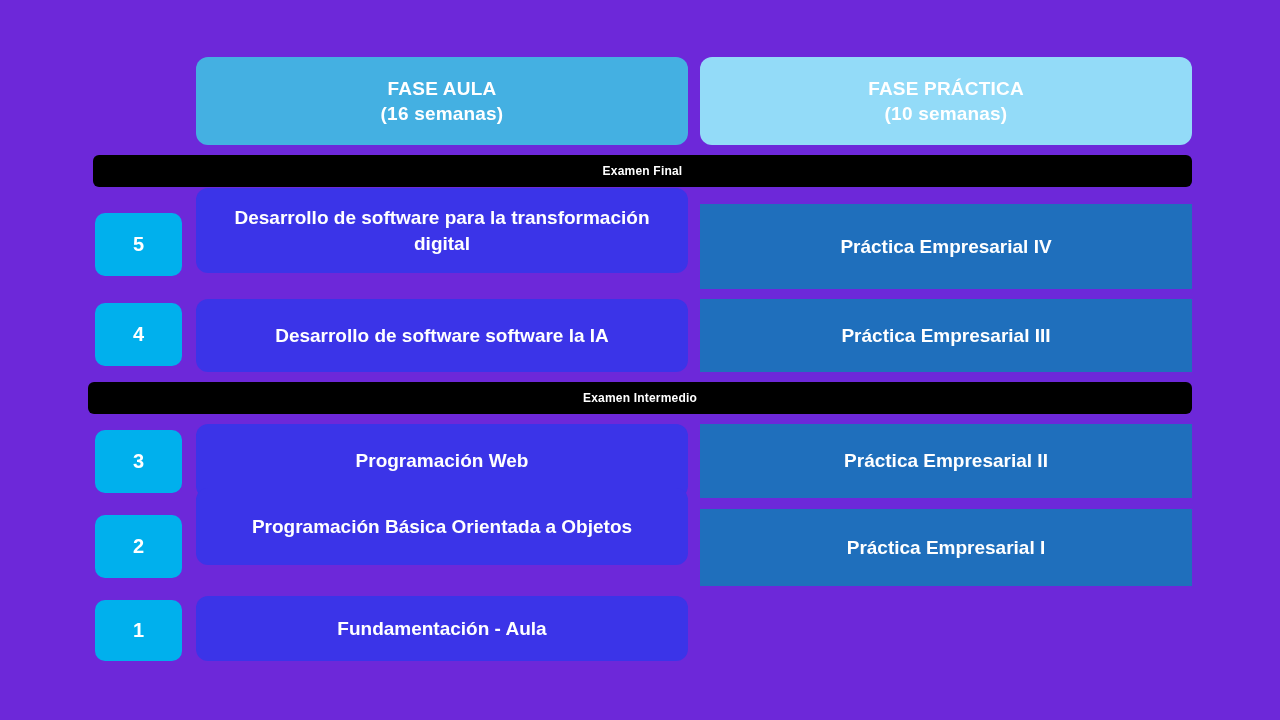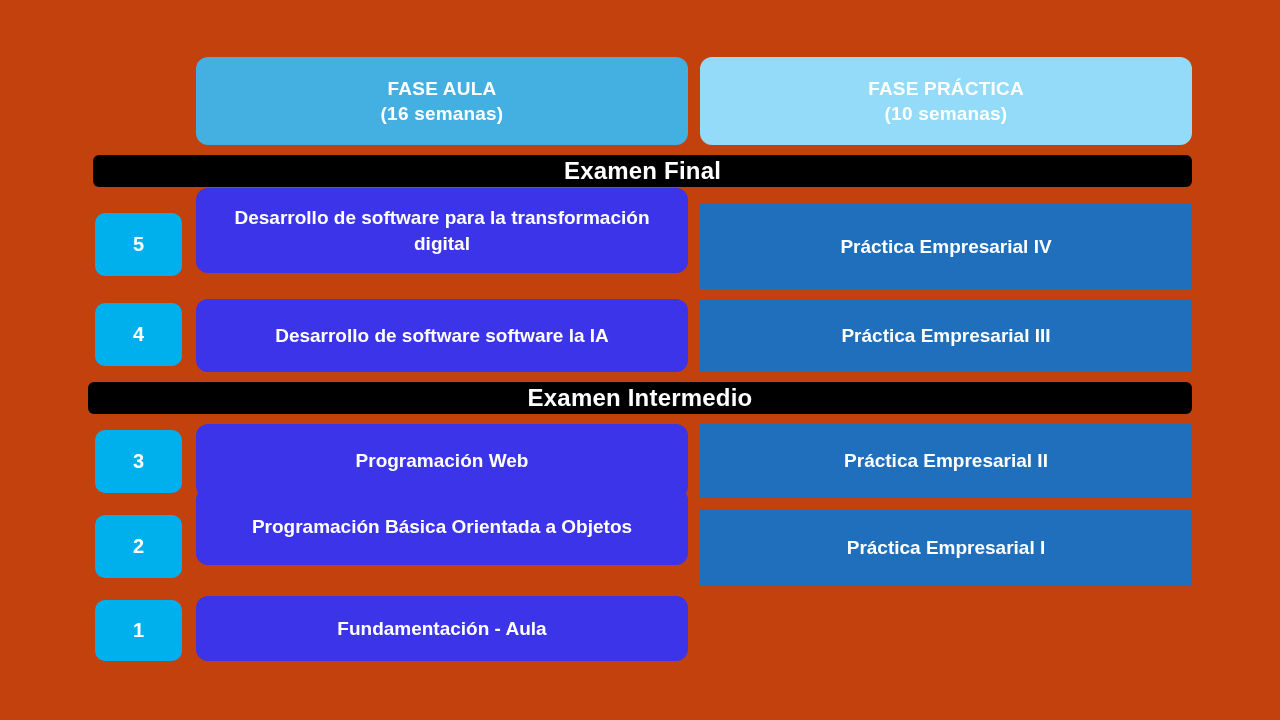--- a/index.html
+++ b/index.html
@@ -12,21 +12,21 @@
     height: 720px;
     overflow: hidden;
     font-family: "Liberation Sans", sans-serif;
     -webkit-font-smoothing: antialiased;
   }
 
   #canvas {
     position: relative;
     width: 1280px;
     height: 720px;
-    background: #c2410c;
+    background: #6d28d9;
   }
 
   
   .phase-header {
     position: absolute;
     border-radius: 12px;
     display: flex;
     flex-direction: column;
     align-items: center;
     justify-content: center;
@@ -51,21 +51,21 @@
     background: #93dbf8;
   }
 
   
   .exam-banner {
     position: absolute;
     background: #000000;
     border-radius: 6px;
     color: #ffffff;
     font-weight: bold;
-    font-size: 24px;
+    font-size: 12px;
     display: flex;
     align-items: center;
     justify-content: center;
     letter-spacing: 0.2px;
   }
   #exam-final {
     left: 93px; top: 155px;
     width: 1099px; height: 32px;
   }
   #exam-intermedio {

